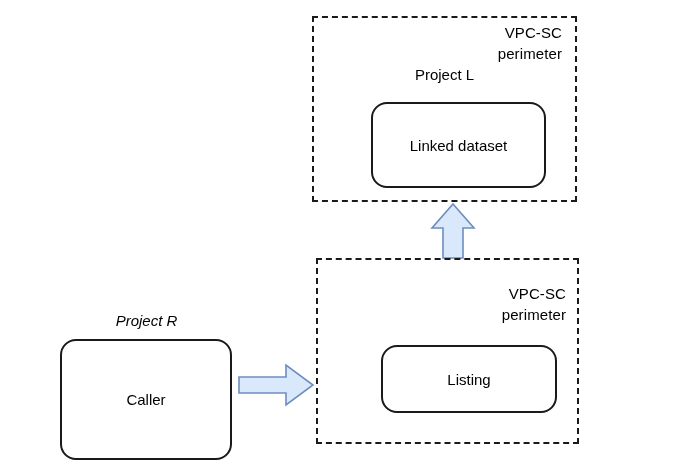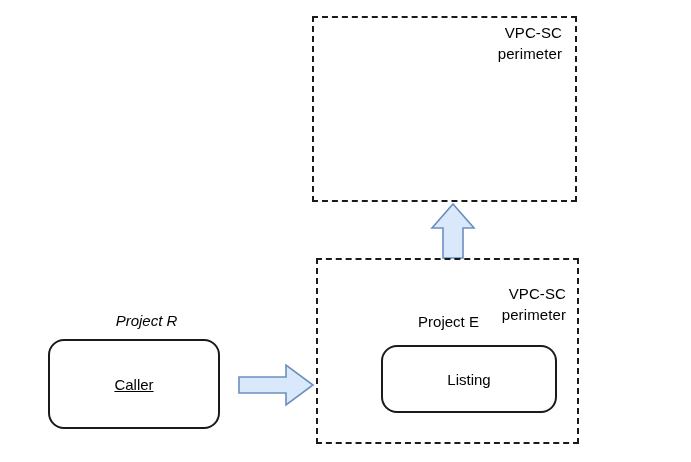--- a/index.html
+++ b/index.html
@@ -68,42 +68,45 @@
 </head>
 <body>
 
 <div id="canvas">
 
   <div class="perimeter" style="left:312px; top:16px; width:265px; height:186px;"></div>
 
   <div class="perimeter-label" style="left:377px; top:22px; width:185px;">VPC-SC
 perimeter</div>
 
+  <div class="project-label" style="left:342px; top:64px; width:205px;">Project L</div>
 
+  <div class="node" style="left:371px; top:102px; width:175px; height:86px;">
+    <span class="node-label">Linked dataset</span>
+  </div>
 
   <div class="arrow" style="left:430px; top:203px; width:46px; height:56px;">
     <svg width="46" height="56" viewBox="0 0 46 56">
       <polygon points="23,1 44,25 33,25 33,55 13,55 13,25 2,25" fill="#dae8fc" stroke="#6c8ebf" stroke-width="1.6" stroke-linejoin="miter"></polygon>
     </svg>
   </div>
 
   <div class="perimeter" style="left:316px; top:258px; width:263px; height:186px;"></div>
 
   <div class="perimeter-label" style="left:380px; top:283px; width:186px;">VPC-SC
 perimeter</div>
 
-  <div class="project-label" style="left:346px; top:311px; width:205px;">Project E</div>
 
   <div class="node" style="left:381px; top:345px; width:176px; height:68px;">
     <span class="node-label">Listing</span>
   </div>
 
   <div class="project-label" style="left:44px; top:310px; width:205px;font-style:italic;">Project R</div>
 
-  <div class="node" style="left:48px; top:339px; width:172px; height:90px;text-decoration:underline;">
+  <div class="node" style="left:60px; top:339px; width:172px; height:121px;">
     <span class="node-label">Caller</span>
   </div>
 
   <div class="arrow" style="left:238px; top:363px; width:76px; height:44px;">
     <svg width="76" height="44" viewBox="0 0 76 44">
       <polygon points="1,14 48,14 48,2 75,22 48,42 48,30 1,30" fill="#dae8fc" stroke="#6c8ebf" stroke-width="1.6" stroke-linejoin="miter"></polygon>
     </svg>
   </div>
 
 </div>

